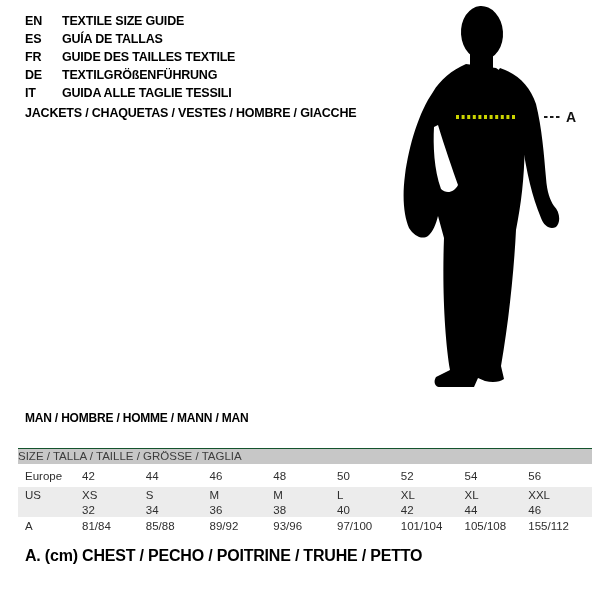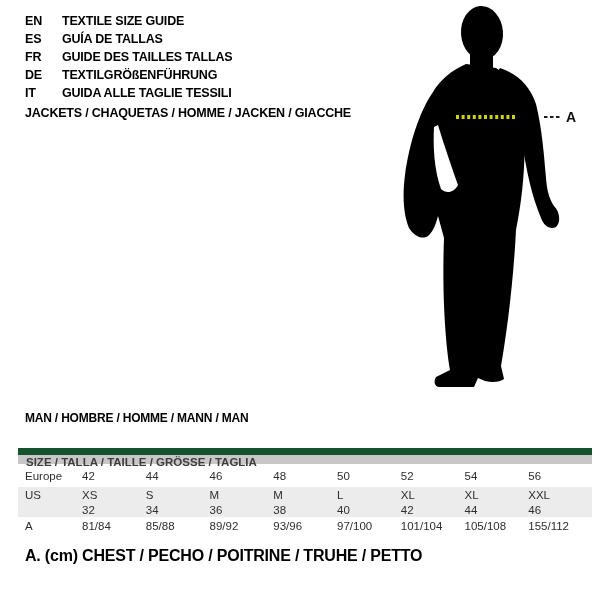--- a/index.html
+++ b/index.html
@@ -49,25 +49,23 @@
     position:absolute;left:25px;top:547px;
     font-weight:700;font-size:16px;letter-spacing:-0.2px;
   }
   
   .size-table{
     position:absolute;left:18px;top:448px;width:574px;
     font-size:11.5px;color:var(--table_text);
   }
   .table-header{
     background:var(--header_bg);
-    border-top:7px solid #14532d;
+    border-top:1px solid #14532d;
     color:var(--header_text);
     height:16px;line-height:15px;
-    padding-left:8px;
-    font-weight:bold;
   }
   .trow{display:flex;align-items:center;}
   .trow .rlabel{width:64px;flex:none;padding-left:7px;}
   .trow .cell{flex:1;text-align:left;}
   .row-europe{height:23px;}
   .row-band{background:var(--band_bg);}
   .row-us{height:15px;}
   .row-num{height:15px;}
   .row-a{height:18px;}
 </style>
@@ -78,34 +76,34 @@
   <div class="lang-row">
     <span class="lang-code">EN</span>
     <span>TEXTILE SIZE GUIDE</span>
   </div>
   <div class="lang-row">
     <span class="lang-code">ES</span>
     <span>GUÍA DE TALLAS</span>
   </div>
   <div class="lang-row">
     <span class="lang-code">FR</span>
-    <span>GUIDE DES TAILLES TALLAS</span>
+    <span>GUIDE DES TAILLES TEXTILE</span>
   </div>
   <div class="lang-row">
     <span class="lang-code">DE</span>
     <span>TEXTILGRÖßENFÜHRUNG</span>
   </div>
   <div class="lang-row">
     <span class="lang-code">IT</span>
     <span>GUIDA ALLE TAGLIE TESSILI</span>
   </div>
 </div>
 
 <div class="categories">
-  <div>JACKETS / CHAQUETAS / HOMME / JACKEN / GIACCHE</div>
+  <div>JACKETS / CHAQUETAS / VESTES / HOMBRE / GIACCHE</div>
 </div>
 
 <div class="figure-wrap">
   <svg width="210" height="400" viewBox="0 0 210 400">
 
     <ellipse class="silhouette" cx="92" cy="33" rx="21" ry="27" transform="rotate(-4 92 33)"></ellipse>
 
     <rect class="silhouette" x="80" y="46" width="23" height="26"></rect>
 
     <path class="silhouette" d="

